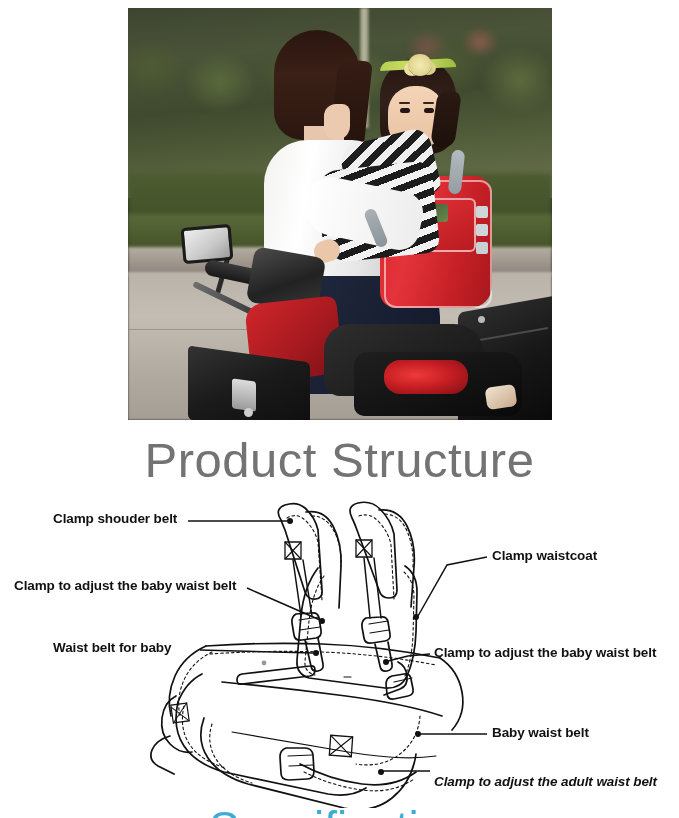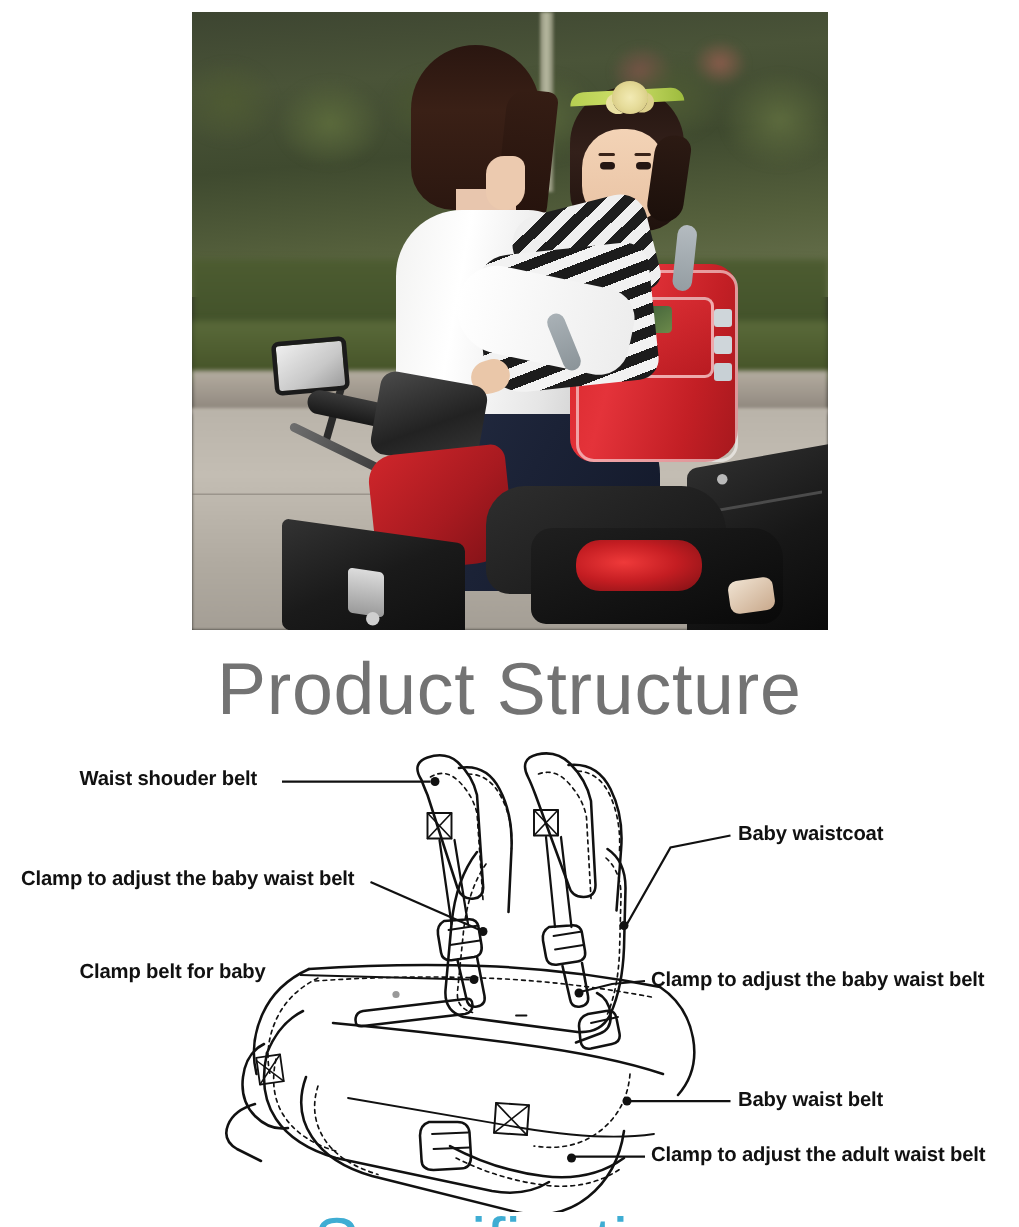--- a/index.html
+++ b/index.html
@@ -350,28 +350,28 @@
       <circle cx="290" cy="25" r="3"></circle>
       <circle cx="322" cy="125" r="3"></circle>
       <circle cx="316" cy="157" r="3"></circle>
       <circle cx="416" cy="121" r="3"></circle>
       <circle cx="386" cy="166" r="3"></circle>
       <circle cx="418" cy="238" r="3"></circle>
       <circle cx="381" cy="276" r="3"></circle>
     </g>
   </svg>
 
-  <div class="callout" style="left:53px;  top:15px;">Waist shouder belt</div>
+  <div class="callout" style="left:53px;  top:15px;">Clamp shouder belt</div>
 
   <div class="callout" style="left:14px;  top:82px;">Clamp to adjust the baby waist belt</div>
 
-  <div class="callout" style="left:53px;  top:144px;">Clamp belt for baby</div>
-
-  <div class="callout" style="left:492px; top:52px;">Baby waistcoat</div>
+  <div class="callout" style="left:53px;  top:144px;">Waist belt for baby</div>
+
+  <div class="callout" style="left:492px; top:52px;">Clamp waistcoat</div>
 
   <div class="callout" style="left:434px; top:149px;">Clamp to adjust the baby waist belt</div>
 
   <div class="callout" style="left:492px; top:229px;">Baby waist belt</div>
 
-  <div class="callout" style="left:434px; top:266px;">Clamp to adjust the adult waist belt</div>
+  <div class="callout" style="left:434px; top:278px;font-style:italic;">Clamp to adjust the adult waist belt</div>
 </div>
 
 <div class="cut-heading">Specification</div>
 
 </body></html>

